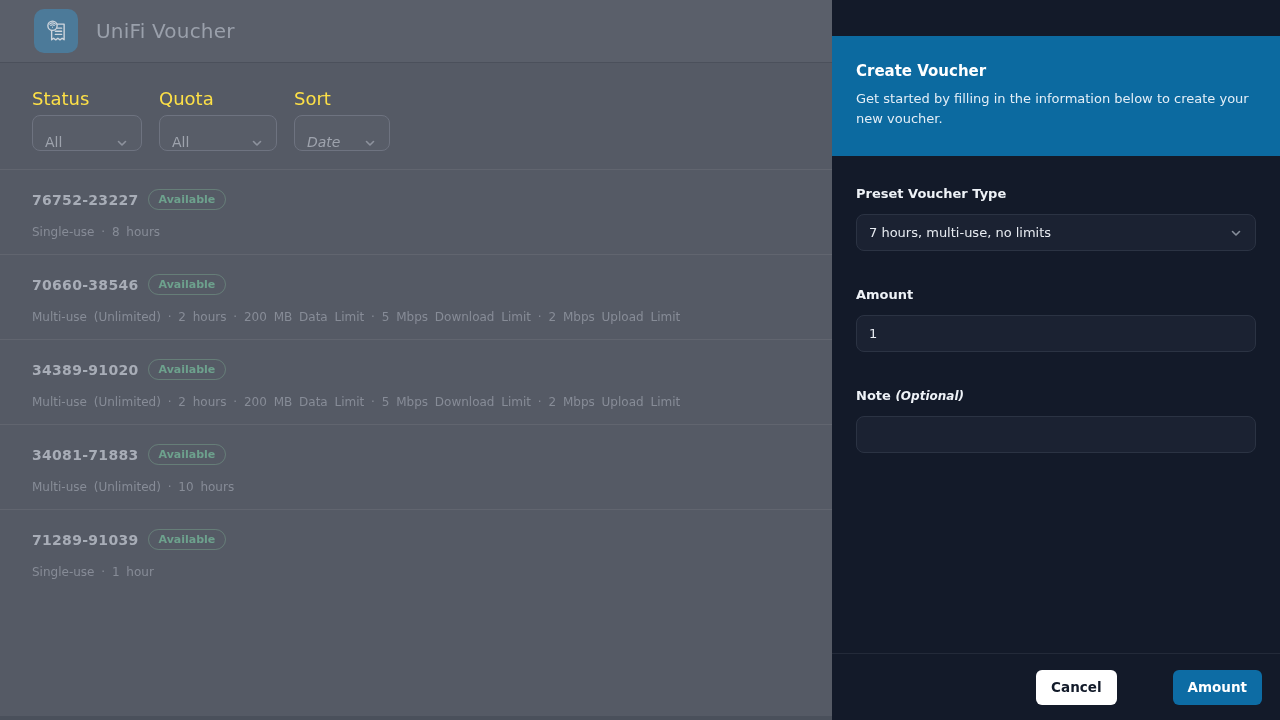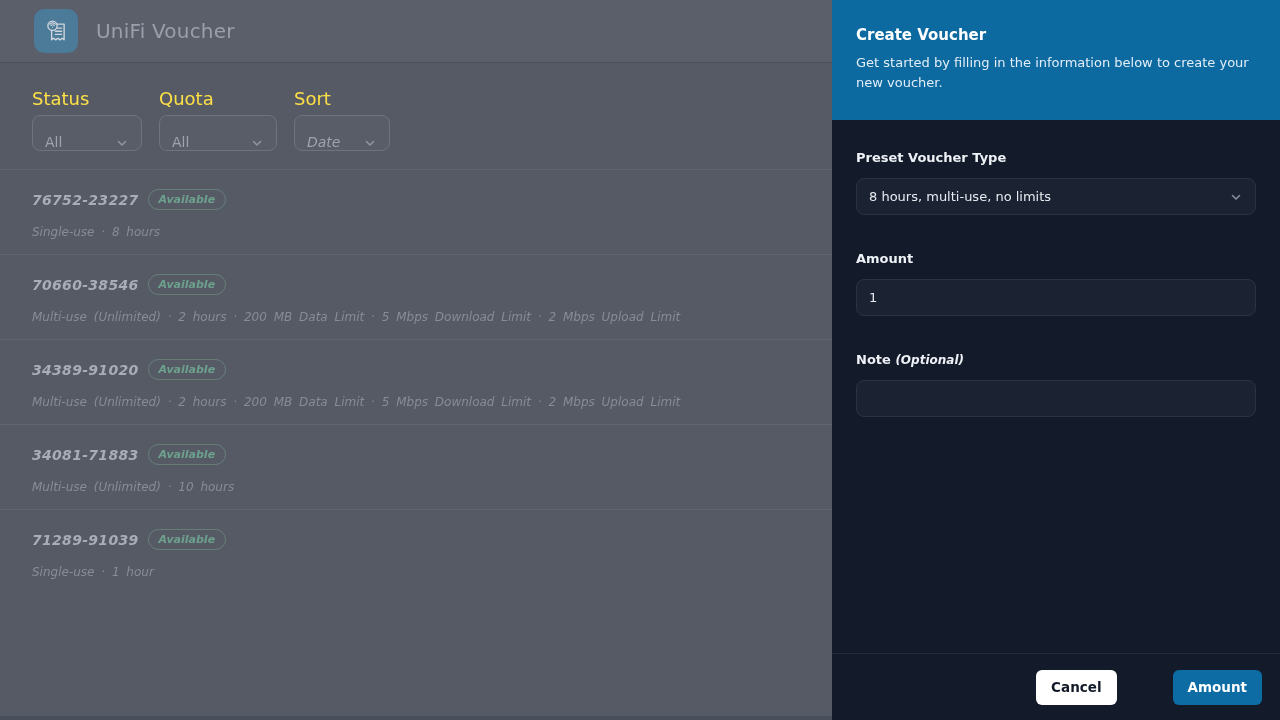--- a/index.html
+++ b/index.html
@@ -34,21 +34,20 @@
     background:rgba(255,255,255,0.02);
     display:flex; align-items:flex-end; justify-content:space-between;
     padding:0 12px; color:#9ea3ad; font-size:14px; cursor:pointer;
   }
   .w-status { width:110px; } .w-quota { width:118px; } .w-sort { width:96px;font-style:italic; }
 
   .voucher-list { position:absolute; top:169px; left:0; right:0; }
   .voucher-row {
     height:85px; border-top:1px solid rgba(255,255,255,0.07);
     padding:19px 0 0 32px;
-    font-style:italic;
   }
   .voucher-code-line { display:flex; align-items:center; }
   .voucher-code { font-size:14px; font-weight:bold; color:#a8adb7; letter-spacing:0.3px; }
   .voucher-badge {
     margin-left:9px; height:21px; line-height:19px; padding:0 10px;
     border:1px solid rgba(125,170,145,0.45); border-radius:11px;
     font-size:11px; font-weight:bold; color:#6da18d;
   }
   .voucher-meta { margin-top:15px; font-size:12px; color:#878c97; word-spacing:3px; }
 
@@ -56,21 +55,21 @@
     position:absolute; left:0; right:0; bottom:0; height:4px; background:#4a505b;
   }
 
   .backdrop { position:absolute; top:0; left:0; bottom:0; width:832px; background:transparent; }
 
   
   .drawer {
     position:absolute; top:0; right:0; width:448px; height:720px;
     background:#131a29; display:flex; flex-direction:column;
   }
-  .drawer-header { background:#0c6aa0; padding:26px 24px 27px 24px; flex:none; }
+  .drawer-header { background:#0c6aa0; padding:26px 24px 27px 24px; flex:none;margin-top:36px; }
   .drawer-title { font-size:15px; font-weight:bold; color:#ffffff; }
   .drawer-subtitle {
     margin-top:9px; font-size:13px; line-height:20px; color:#e3eef7; width:398px;
   }
   .drawer-body { padding:30px 24px; flex:1 1 auto; }
   .field { margin-bottom:36px; }
   .field-label { font-size:13px; font-weight:bold; color:#eef2f7; margin-bottom:13px; }
   .optional-tag { font-style:italic; font-size:12px; font-weight:bold; color:#eef2f7; }
   .control {
     height:37px; width:400px; background:#1b2232; border:1px solid #2b3343;
@@ -203,21 +202,21 @@
   <div class="drawer-header">
     <div class="drawer-title">Create Voucher</div>
     <div class="drawer-subtitle">Get started by filling in the information below to create your new voucher.</div>
   </div>
 
   <div class="drawer-body">
 
     <div class="field">
       <div class="field-label">Preset Voucher Type</div>
       <div class="control select-control">
-        <span>8 hours, multi-use, no limits</span>
+        <span>7 hours, multi-use, no limits</span>
         <svg class="chev" width="14" height="14" viewBox="0 0 14 14" fill="none" stroke="#868d9a" stroke-width="1.6" stroke-linecap="round" stroke-linejoin="round">
             <polyline points="3.5,5.5 7,9 10.5,5.5"></polyline>
           </svg>
       </div>
     </div>
 
     <div class="field">
       <div class="field-label">Amount</div>
       <input class="control text-control" type="text" value="1" style="">
     </div>

